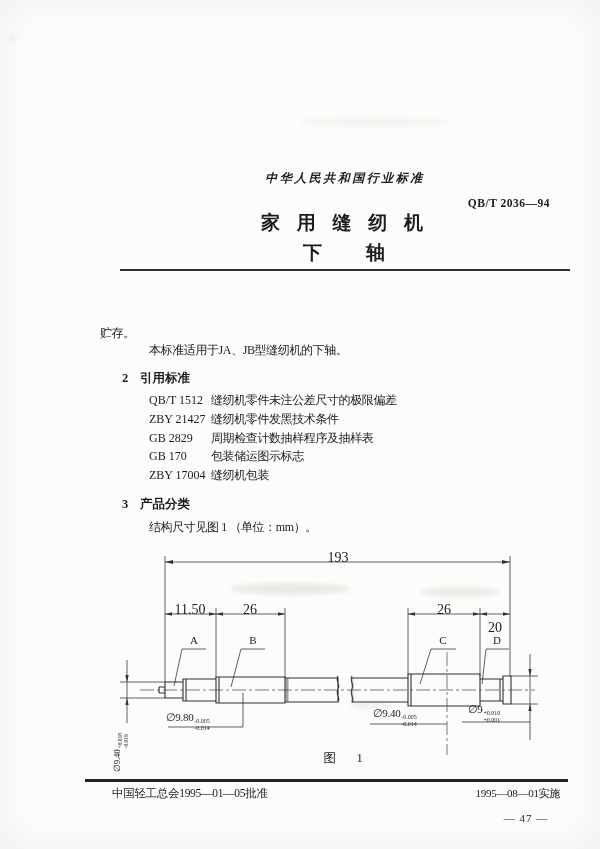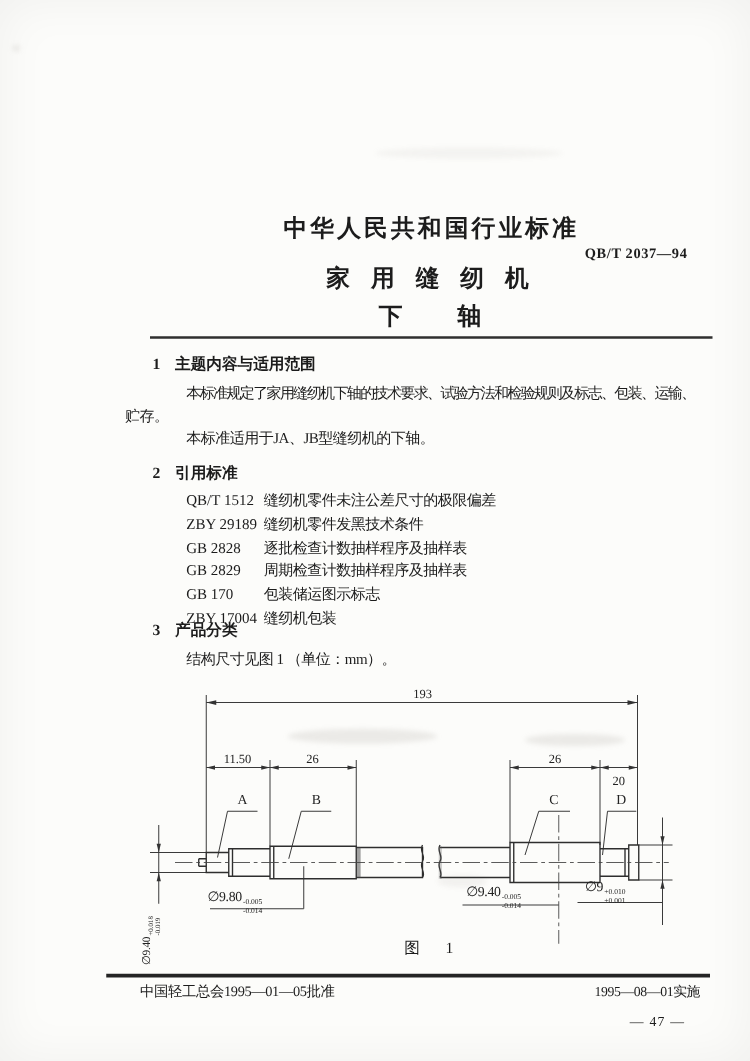--- a/index.html
+++ b/index.html
@@ -7,40 +7,40 @@
   #page{
     position:relative;width:600px;height:849px;margin:0 auto;
     background:#fcfcfa;overflow:hidden;
     font-family:"Liberation Serif","DejaVu Serif",serif;color:#1c1c1c;
     box-shadow:inset 0 0 40px rgba(0,0,0,0.05);
   }
   .abs{position:absolute;}
   .ctr{text-align:center;}
   .rt{text-align:right;}
   .b{font-weight:bold;}
-  .hdr-type{top:170px;left:120px;width:450px;font-size:19px;letter-spacing:2.5px;}
+  .hdr-type{top:170px;left:120px;width:450px;font-size:12px;letter-spacing:2.5px;font-style:italic;}
   .std-no{top:197px;left:420px;width:130px;font-size:11.5px;letter-spacing:.5px;}
   .title1{top:210px;left:120px;width:450px;font-size:19px;letter-spacing:6px;}
   .title2{top:240px;left:120px;width:450px;font-size:19px;letter-spacing:2px;}
   .hrule{top:269px;left:120px;width:450px;height:2px;background:#2f2f2f;}
   .h2{font-size:12.5px;font-weight:bold;letter-spacing:0;}
   .h2 .no{display:inline-block;width:18px;}
   .body-txt{font-size:12px;letter-spacing:-1.3px;white-space:nowrap;}
   .body-txt2{font-size:12px;letter-spacing:-0.4px;white-space:nowrap;}
   .s1h{top:283px;left:122px;}
   .s1p1a{top:306px;left:149px;}
   .s1p1b{top:325px;left:100px;}
   .s1p2{top:342px;left:149px;}
   .s2h{top:370px;left:122px;}
   .reflist{top:391px;left:149px;width:420px;line-height:18.8px;font-size:12px;letter-spacing:-0.4px;}
   .reflist .code{display:inline-block;min-width:62px;letter-spacing:0;}
   .s3h{top:496px;left:122px;}
   .s3p{top:519px;left:149px;}
   .fig-svg{top:548px;left:90px;}
-  .dimtxt{font-size:10px;letter-spacing:0;width:40px;text-align:center;color:#222;}
+  .dimtxt{font-size:14px;letter-spacing:0;width:40px;text-align:center;color:#222;}
   .lbl{font-size:11px;width:16px;text-align:center;color:#222;}
   .dia{font-size:11px;letter-spacing:-0.3px;color:#222;white-space:nowrap;}
   .tol{display:inline-flex;flex-direction:column;font-size:6px;line-height:1.1;vertical-align:-2px;margin-left:1px;letter-spacing:0;}
   .vwrap{top:686px;left:112px;width:16px;height:86px;}
   .vrot{position:absolute;top:86px;left:0;width:86px;transform-origin:0 0;transform:rotate(-90deg);font-size:9px;letter-spacing:-0.2px;white-space:nowrap;color:#222;}
   .vrot .tol{font-size:5.5px;vertical-align:-1.5px;}
   .figcap{top:750px;left:120px;width:450px;font-size:12.5px;letter-spacing:4px;}
   .frule{top:779px;left:85px;width:483px;height:2.5px;background:#242424;}
   .foot-l{top:786px;left:112px;font-size:11.5px;letter-spacing:-0.3px;}
   .foot-r{top:786px;left:430px;width:130px;font-size:11px;letter-spacing:-0.3px;}
@@ -52,39 +52,34 @@
 
 <div id="page">
 
   <div class="abs smudge" style="top:36px;left:10px;width:6px;height:5px;"></div>
   <div class="abs smudge" style="top:118px;left:300px;width:150px;height:9px;opacity:.5;"></div>
   <div class="abs smudge" style="top:583px;left:230px;width:120px;height:12px;"></div>
   <div class="abs smudge" style="top:587px;left:420px;width:80px;height:10px;"></div>
   <div class="abs smudge" style="top:700px;left:350px;width:40px;height:10px;opacity:.6;"></div>
 
   <div class="abs ctr b hdr-type">中华人民共和国行业标准</div>
-  <div class="abs rt b std-no">QB/T 2037—94</div>
+  <div class="abs rt b std-no">QB/T 2036—94</div>
   <div class="abs ctr b title1">家 用 缝 纫 机</div>
   <div class="abs ctr b title2">下　　轴</div>
   <div class="abs hrule"></div>
 
-  <div class="abs h2 s1h">
-    <span class="no">1</span><span>主题内容与适用范围</span>
-  </div>
-  <div class="abs body-txt s1p1a">本标准规定了家用缝纫机下轴的技术要求、试验方法和检验规则及标志、包装、运输、</div>
   <div class="abs body-txt2 s1p1b">贮存。</div>
   <div class="abs body-txt2 s1p2">本标准适用于JA、JB型缝纫机的下轴。</div>
 
   <div class="abs h2 s2h">
     <span class="no">2</span><span>引用标准</span>
   </div>
   <div class="abs reflist">
     <div><span class="code">QB/T 1512</span><span>缝纫机零件未注公差尺寸的极限偏差</span></div>
-    <div><span class="code">ZBY 29189</span><span>缝纫机零件发黑技术条件</span></div>
-    <div><span class="code">GB 2828</span><span>逐批检查计数抽样程序及抽样表</span></div>
+    <div><span class="code">ZBY 21427</span><span>缝纫机零件发黑技术条件</span></div>
     <div><span class="code">GB 2829</span><span>周期检查计数抽样程序及抽样表</span></div>
     <div><span class="code">GB 170</span><span>包装储运图示标志</span></div>
     <div><span class="code">ZBY 17004</span><span>缝纫机包装</span></div>
   </div>
 
   <div class="abs h2 s3h">
     <span class="no">3</span><span>产品分类</span>
   </div>
   <div class="abs body-txt2 s3p">结构尺寸见图 1 （单位：mm）。</div>
 

